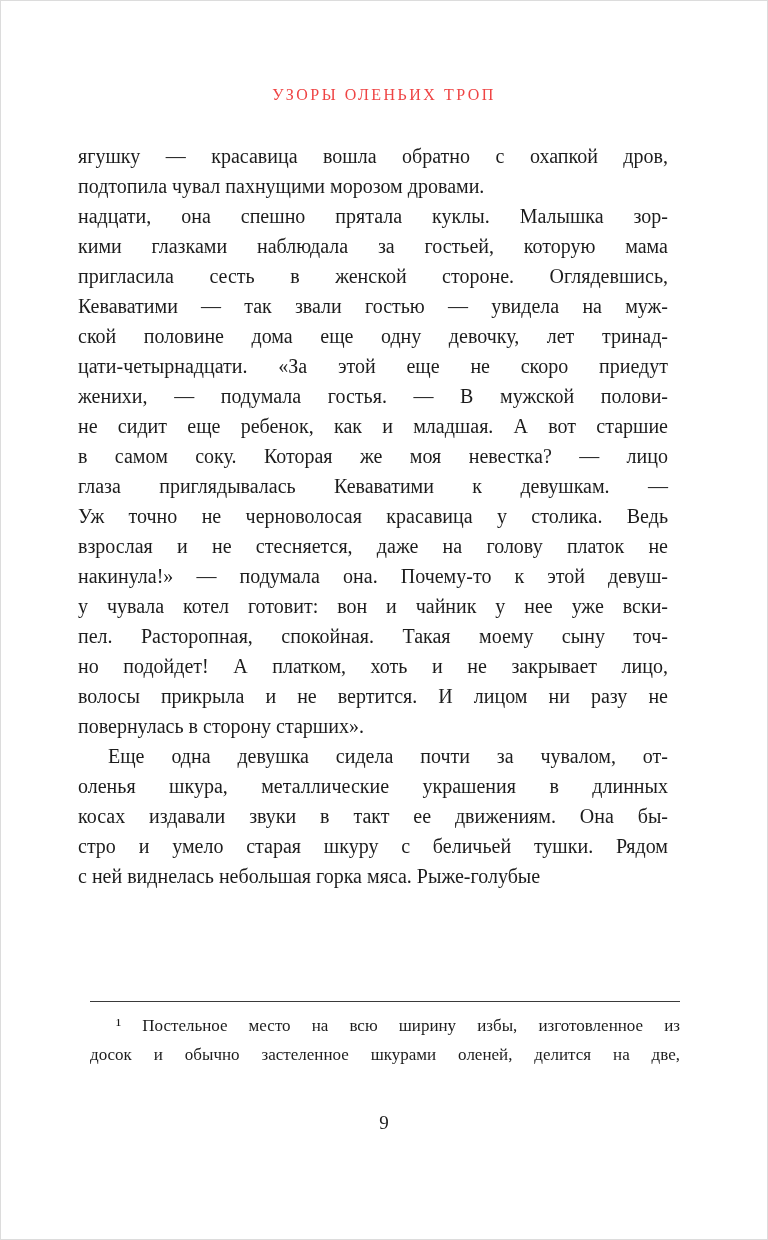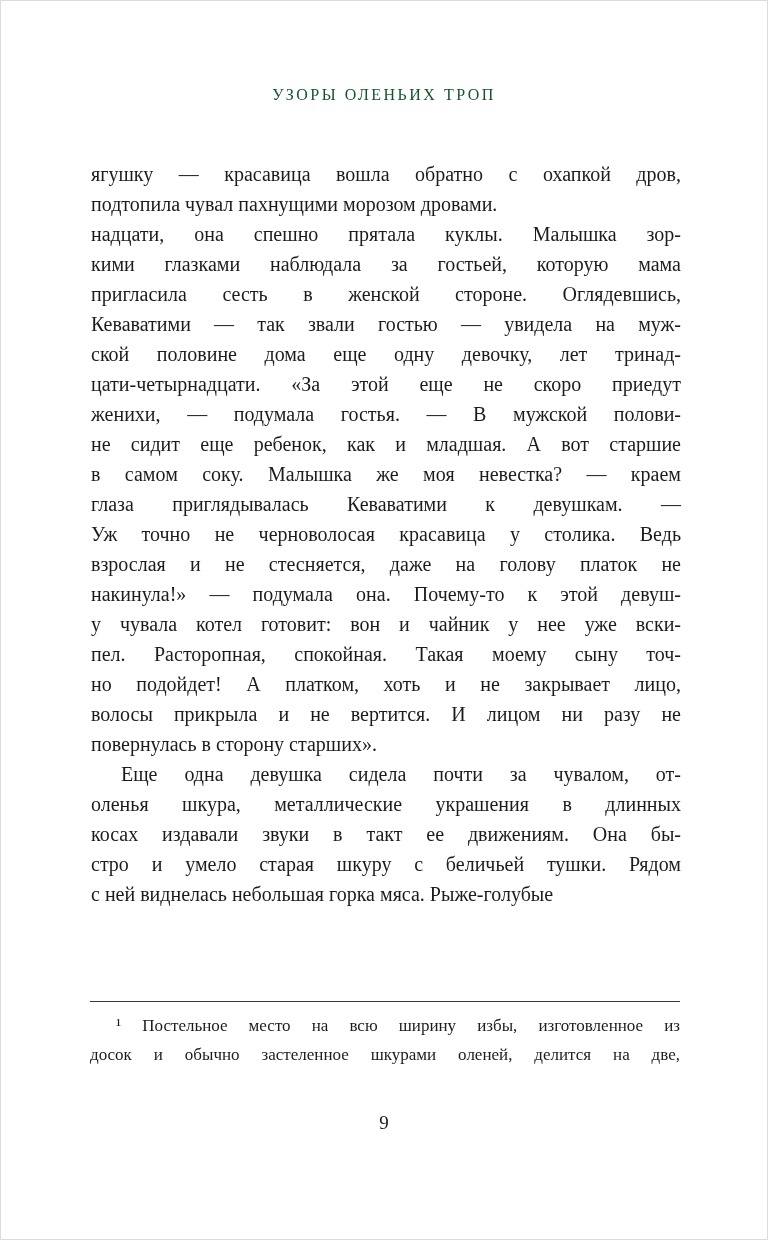--- a/index.html
+++ b/index.html
@@ -15,30 +15,29 @@
     overflow: hidden;
   }
   .running-header {
     position: absolute;
     top: 86px;
     left: 0;
     width: 100%;
     text-align: center;
     font-size: 16px;
     letter-spacing: 2.5px;
-    color: #14532d;
+    color: #ef4444;
   }
   .body-text {
     position: absolute;
     top: 141px;
-    left: 91px;
+    left: 78px;
     width: 590px;
     font-size: 20px;
     line-height: 30px;
-    margin-top: 18px;
   }
   .line {
     text-align: justify;
     text-align-last: justify;
     white-space: normal;
   }
   .line.last-line { text-align-last: left; }
   .line.first-indent { text-indent: 30px; }
   .footnote-rule {
     position: absolute;
@@ -80,21 +79,21 @@
       </div>
       <div class="para">
         <div class="line">надцати, она спешно прятала куклы. Малышка зор-</div>
         <div class="line">кими глазками наблюдала за гостьей, которую мама</div>
         <div class="line">пригласила сесть в женской стороне. Оглядевшись,</div>
         <div class="line">Кеваватими — так звали гостью — увидела на муж-</div>
         <div class="line">ской половине дома еще одну девочку, лет тринад-</div>
         <div class="line">цати-четырнадцати. «За этой еще не скоро приедут</div>
         <div class="line">женихи, — подумала гостья. — В мужской полови-</div>
         <div class="line">не сидит еще ребенок, как и младшая. А вот старшие</div>
-        <div class="line">в самом соку. Малышка же моя невестка? — краем</div>
+        <div class="line">в самом соку. Которая же моя невестка? — лицо</div>
         <div class="line">глаза приглядывалась Кеваватими к девушкам. —</div>
         <div class="line">Уж точно не черноволосая красавица у столика. Ведь</div>
         <div class="line">взрослая и не стесняется, даже на голову платок не</div>
         <div class="line">накинула!» — подумала она. Почему-то к этой девуш-</div>
         <div class="line">у чувала котел готовит: вон и чайник у нее уже вски-</div>
         <div class="line">пел. Расторопная, спокойная. Такая моему сыну точ-</div>
         <div class="line">но подойдет! А платком, хоть и не закрывает лицо,</div>
         <div class="line">волосы прикрыла и не вертится. И лицом ни разу не</div>
         <div class="line last-line">повернулась в сторону старших».</div>
       </div>

